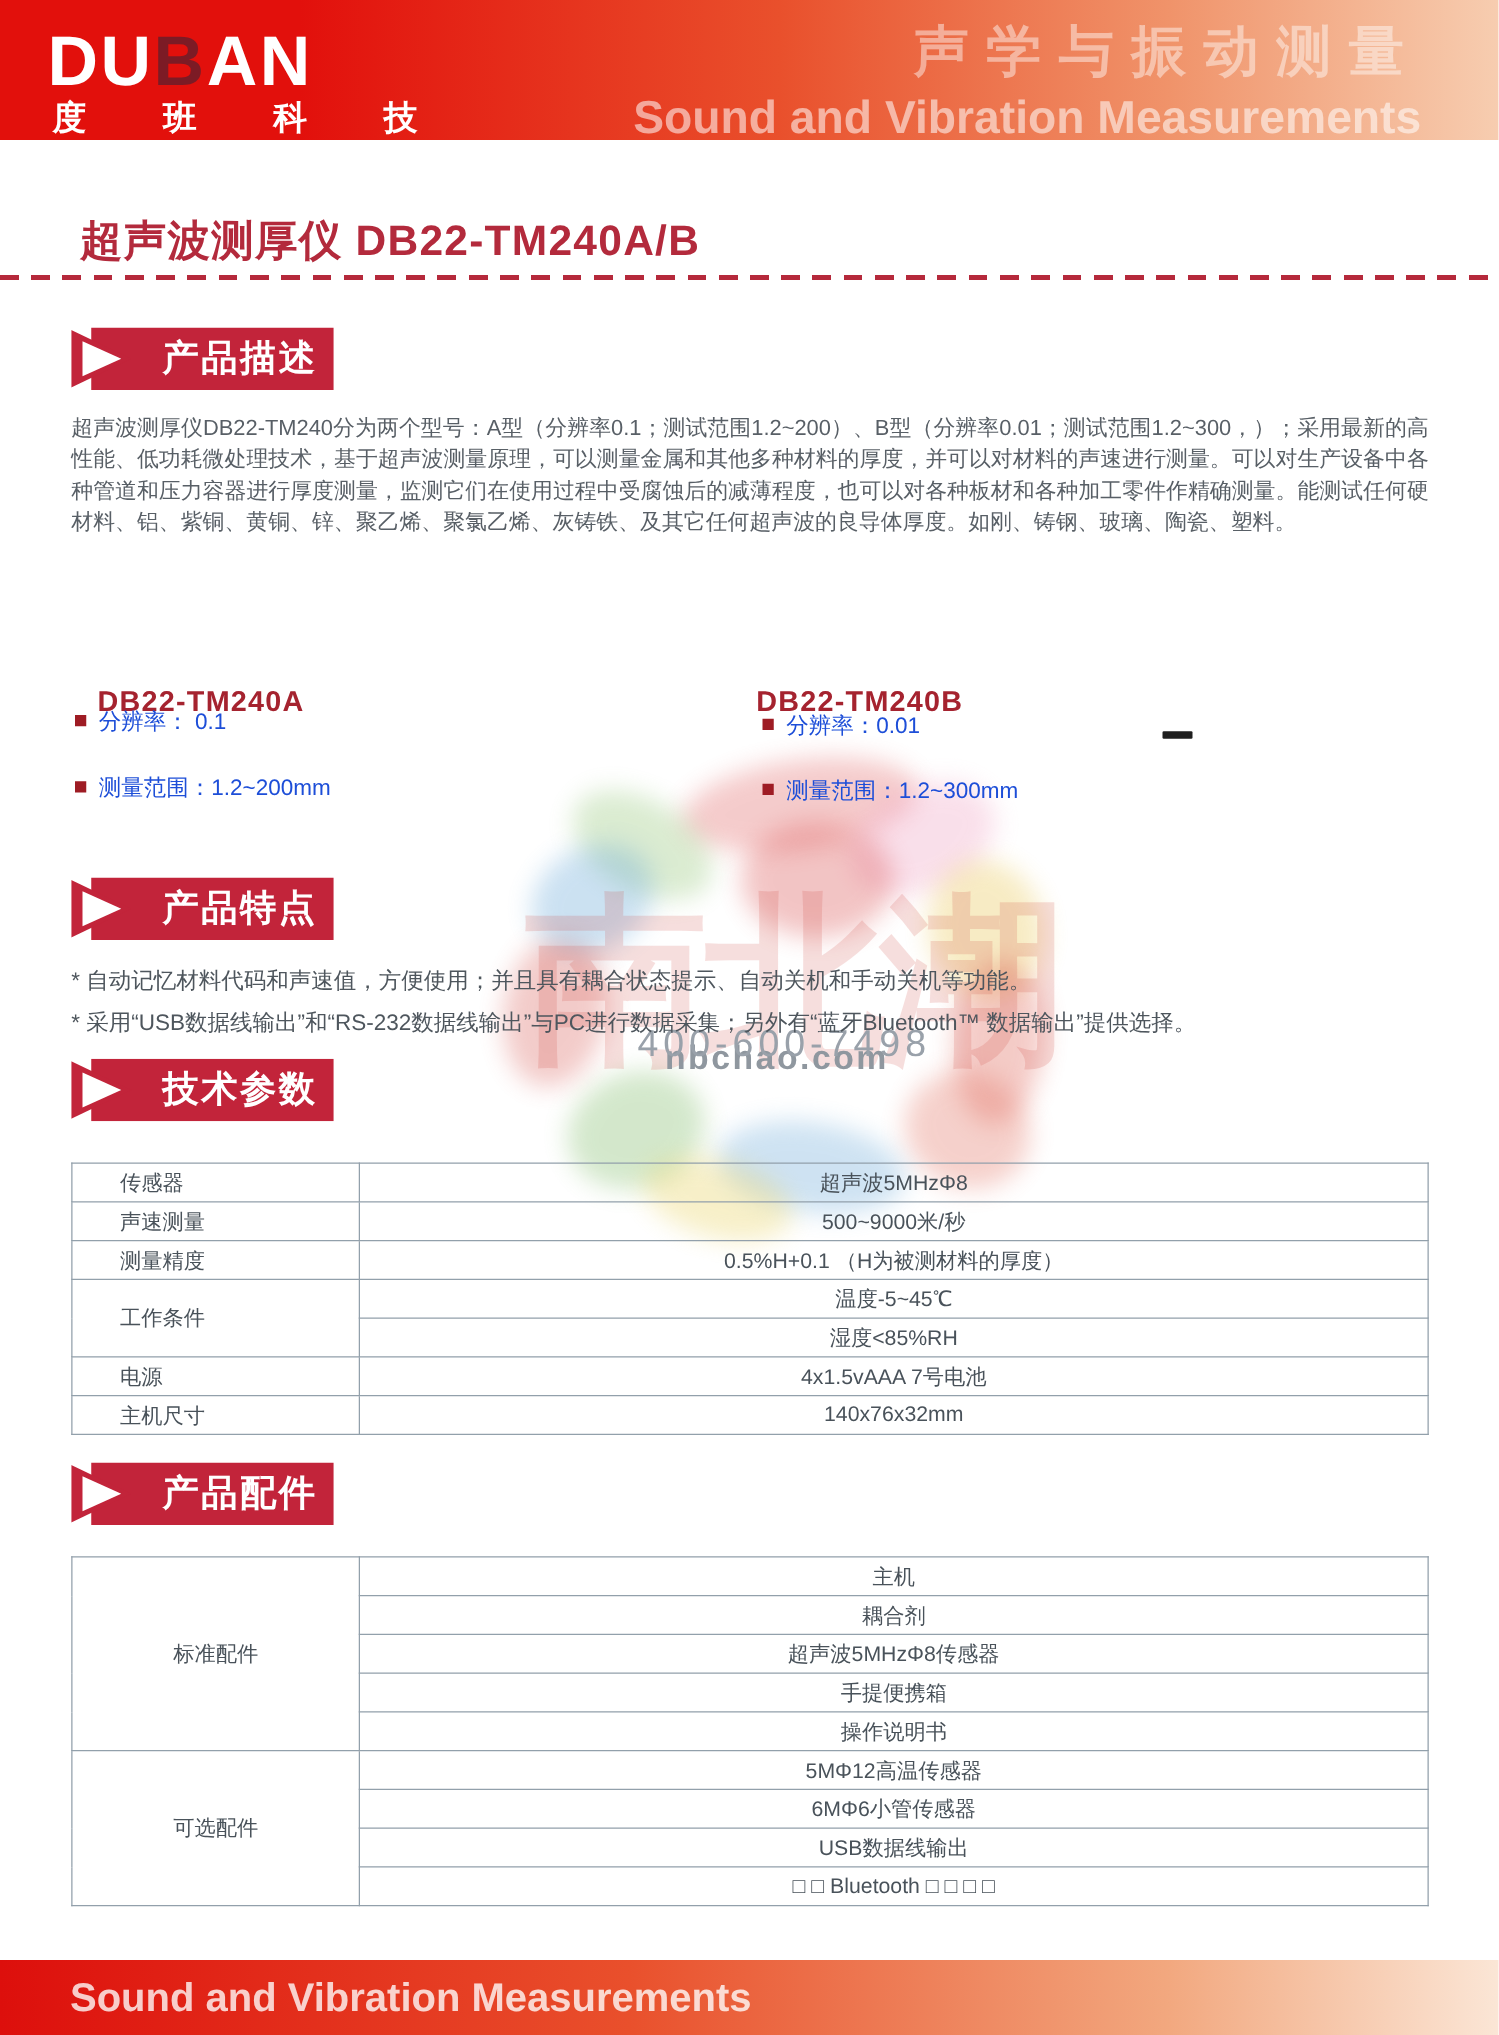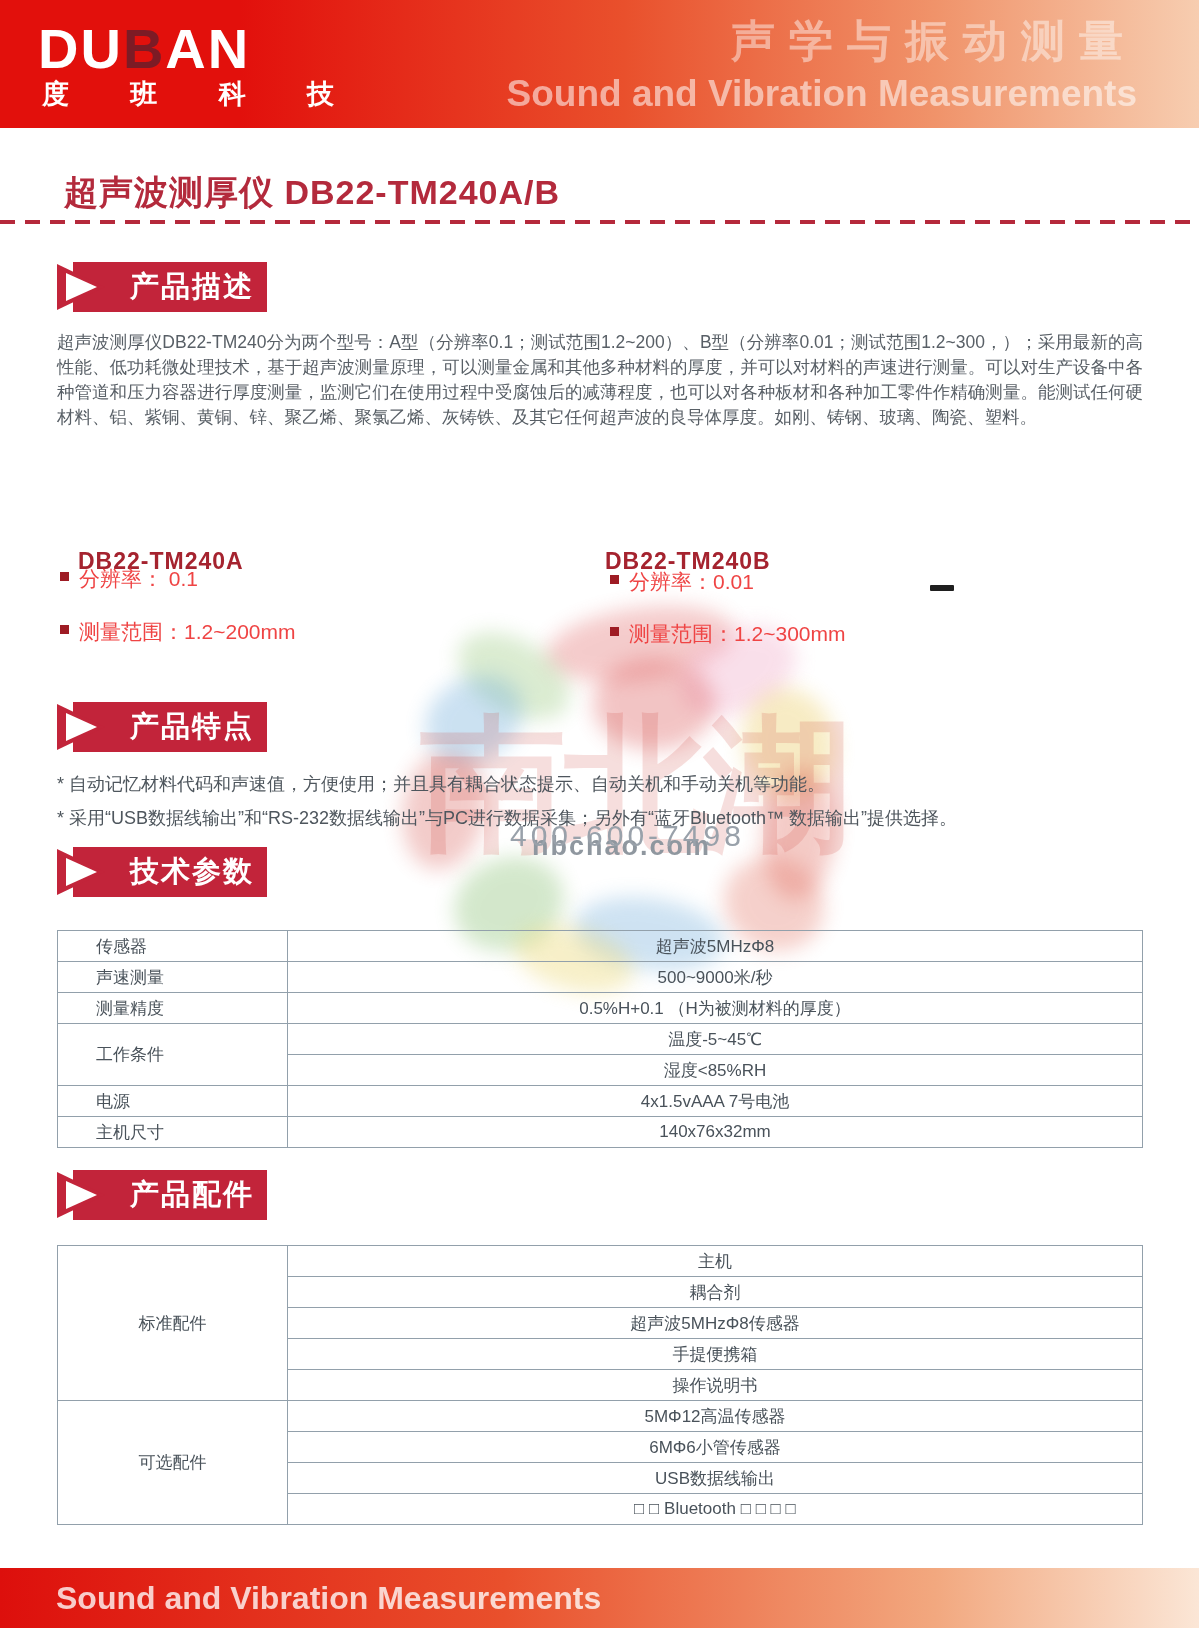--- a/index.html
+++ b/index.html
@@ -1,21 +1,21 @@
 <!DOCTYPE html>
 <html><head>
 <meta charset="utf-8">
 <style>
   * { margin:0; padding:0; box-sizing:border-box; }
   body { background:#ffffff; font-family:"Liberation Sans", sans-serif; }
   .page { position:relative; width:1199px; height:1628px; background:#ffffff; overflow:hidden; }
 
   
   .band { position:absolute; left:0; width:1199px; }
-  .band.header { top:0; height:128px;
+  .band.header { top:0; height:112px;
     background:linear-gradient(90deg,#e2100c 0%,#e2100c 20%,#e9502c 52%,#f0936a 78%,#f7cdb0 100%); }
   .band.footer { top:1568px; height:60px;
     background:linear-gradient(90deg,#dd0f0c 0%,#e9502c 42%,#f2a87f 78%,#fbe6d6 100%);
     display:flex; align-items:center; padding-left:52px; }
   .logo-word { position:absolute; left:38px; top:16px; font-size:56px; font-weight:bold;
     color:#ffffff; letter-spacing:2px; }
   .logo-word .b { color:#7c1b25; }
   .logo-sub { position:absolute; left:42px; top:76px; width:292px; display:flex;
     justify-content:space-between; font-size:27px; font-weight:bold; color:#ffffff; }
   .hdr-taglines { position:absolute; right:62px; top:12px; text-align:right; }
@@ -39,21 +39,21 @@
 
   
   .desc-body { position:absolute; left:57px; top:330px; width:1086px; font-size:17.5px;
     line-height:25px; color:#585f66; text-align:justify; z-index:2; }
 
   
   .model-name { position:absolute; font-size:23px; font-weight:bold; color:#a5232f;
     letter-spacing:1px; z-index:2;margin-top:36px; }
   .spec-line { position:absolute; display:flex; align-items:flex-start; z-index:2; }
   .spec-sq { width:9px; height:9px; background:#9e1c24; margin-top:7px; margin-right:10px; flex:none; }
-  .spec-txt { font-size:21px; color:#ef4444; }
+  .spec-txt { font-size:18px; color:#1d4ed8; }
   .black-dash { position:absolute; left:930px; top:585px; width:24px; height:6px;
     background:#1f1f1f; border-radius:1px; z-index:2; }
 
   
   .feat-line { position:absolute; left:57px; width:1090px; font-size:18px; color:#4e565d; z-index:2; }
 
   
   .sheet-table { position:absolute; left:57px; width:1086px; border-collapse:collapse;
     table-layout:fixed; z-index:2; }
   .sheet-table td { border:1px solid #92a0ab; font-size:17px; color:#49525a; height:31px; }

